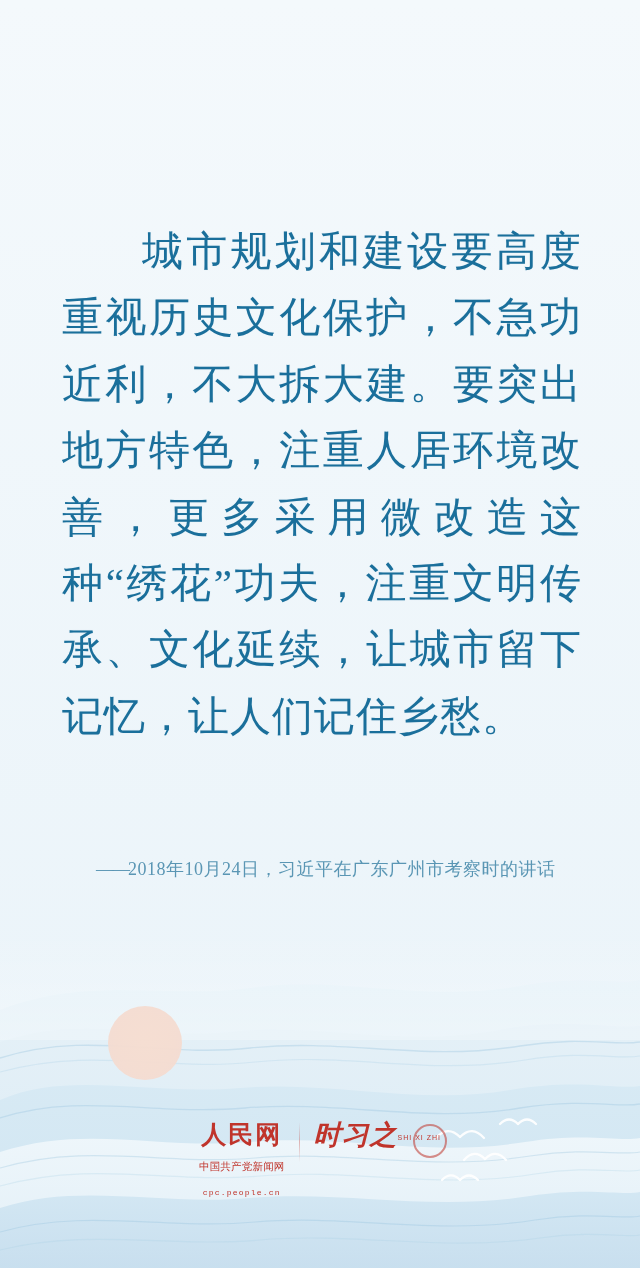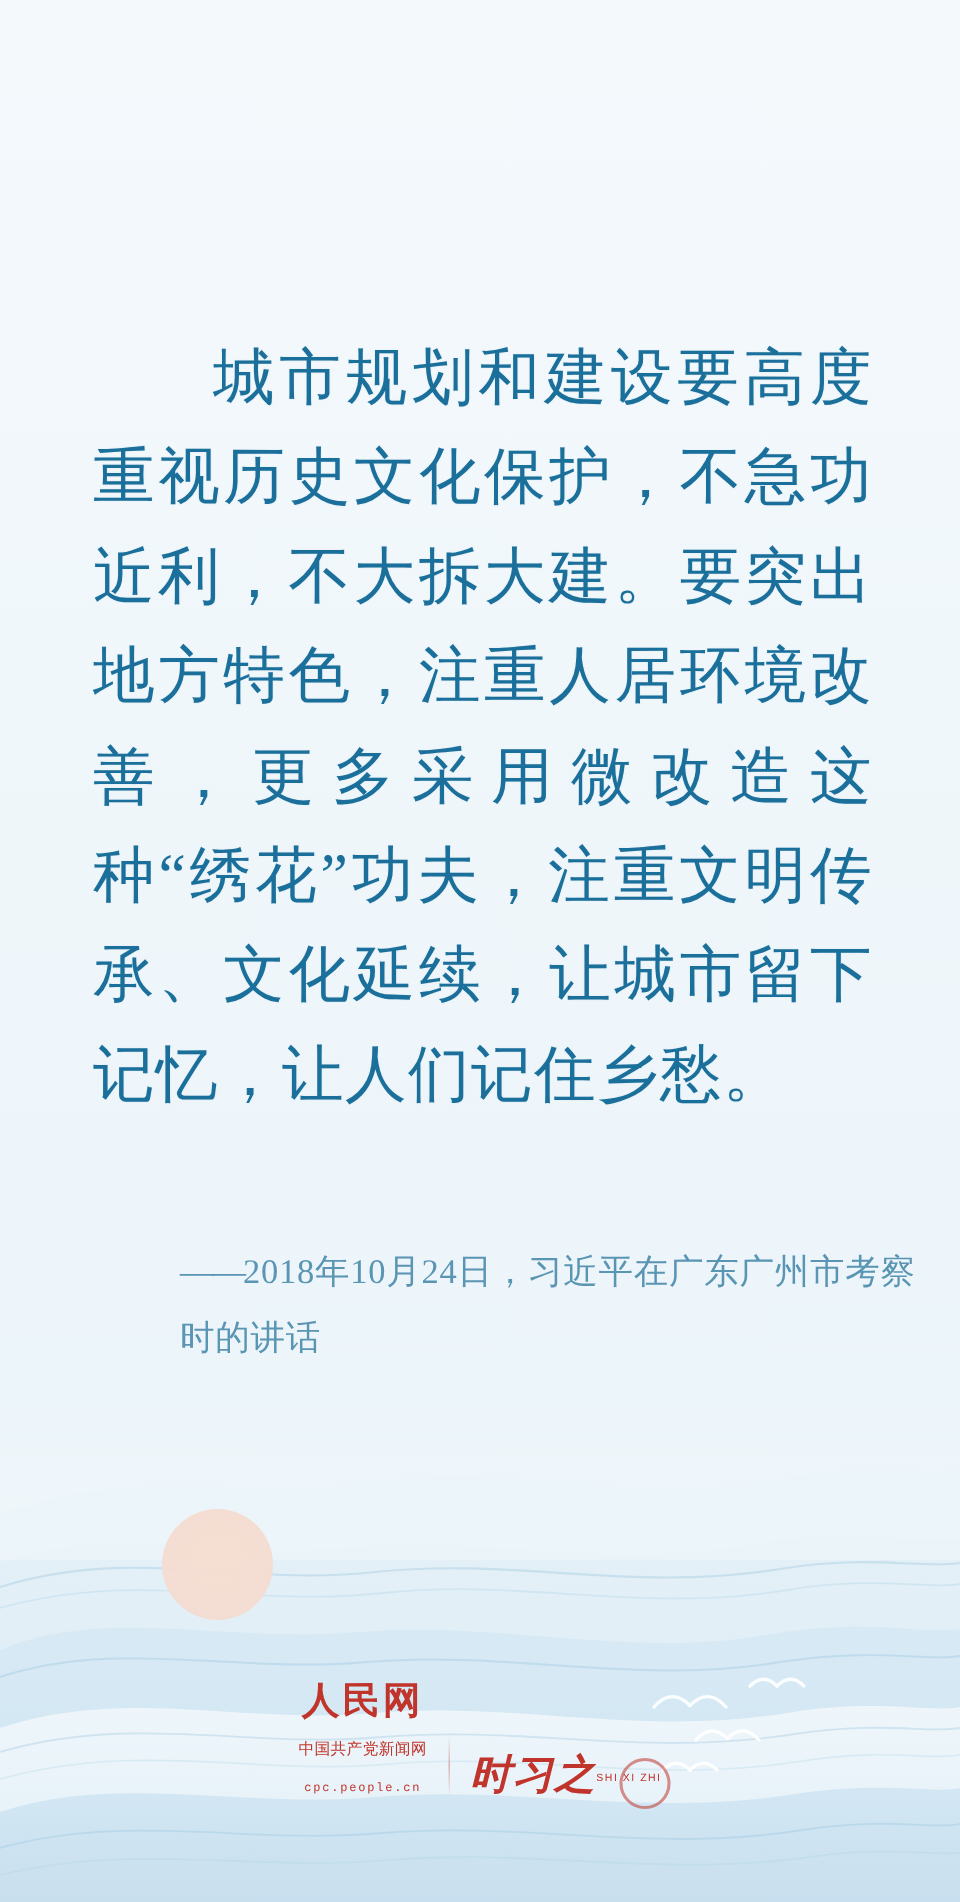--- a/index.html
+++ b/index.html
@@ -42,28 +42,27 @@
     letter-spacing: 1px;
     color: #1a6f9b;
     text-align: justify;
     text-indent: 80px;
     font-weight: 400;
     text-shadow: 0 0 1px rgba(26,111,155,0.15);
   }
   .attrib {
     position: absolute;
     left: 96px;
-    top: 826px;
+    top: 852px;
     width: 500px;
     font-family: "Liberation Serif", serif;
-    font-size: 23px;
+    font-size: 18px;
     line-height: 1.9;
     color: #5a96b4;
     letter-spacing: 0.5px;
-    margin-left: 24px;
   }
   .attrib .dash { letter-spacing: -2px; }
 
   
   .sun {
     position: absolute;
     left: 108px;
     top: 1006px;
     width: 74px;
     height: 74px;
@@ -72,21 +71,21 @@
     opacity: 0.95;
   }
 
   
   .logos {
     position: absolute;
     left: 0;
     top: 1122px;
     width: 640px;
     display: flex;
-    align-items: flex-end;
+    align-items: flex-start;
     justify-content: center;
     gap: 14px;
   }
   .logo-people {
     display: flex;
     flex-direction: column;
     align-items: center;
     line-height: 1;
   }
   .logo-people .lp-main {

